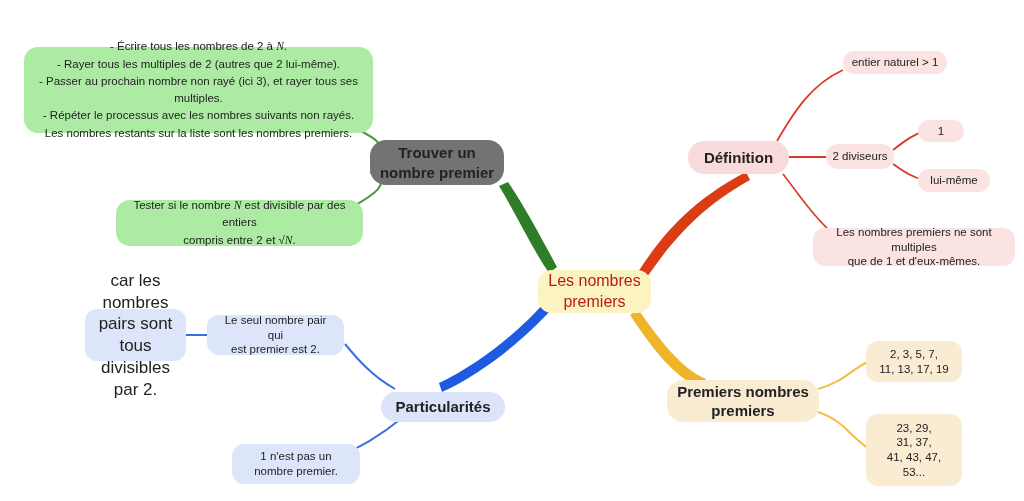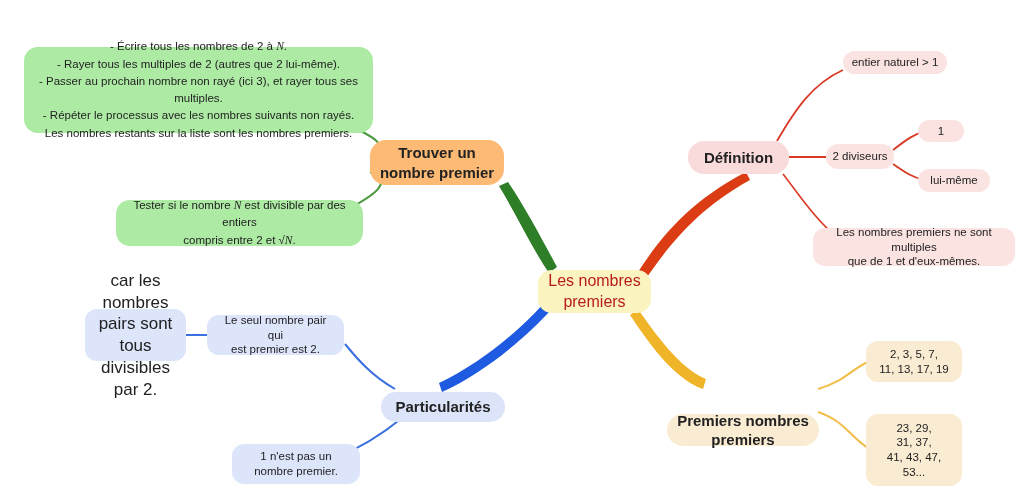--- a/index.html
+++ b/index.html
@@ -48,21 +48,21 @@
     z-index: 4;
   }
 
   
   .lvl1 {
     border-radius: 16px;
     font-size: 15px;
     font-weight: bold;
     z-index: 3;
   }
-  .lvl1.green  { background: #fdba74; }
+  .lvl1.green  { background: #737373; }
   .lvl1.red    { background: #FADBDB; }
   .lvl1.blue   { background: #DCE4FA; }
   .lvl1.orange { background: #FAEBD3; }
 
   
   .leaf {
     border-radius: 12px;
     font-size: 11.5px;
     z-index: 2;
   }
@@ -171,21 +171,21 @@
     <span>car les nombres
 pairs sont tous
 divisibles par 2.</span>
   </div>
 
   <div class="node leaf blue" style="left:232px; top:444px; width:128px; height:40px; padding:4px 6px;">
     <span>1 n'est pas un
 nombre premier.</span>
   </div>
 
-  <div class="node lvl1 orange" style="left:667px; top:380px; width:152px; height:32px;margin-top:34px;">
+  <div class="node lvl1 orange" style="left:667px; top:380px; width:152px; height:42px;">
     <span>Premiers nombres
 premiers</span>
   </div>
 
   <div class="node leaf orange" style="left:866px; top:341px; width:96px; height:41px; padding:4px 6px;">
     <span>2, 3, 5, 7,
 11, 13, 17, 19</span>
   </div>
 
   <div class="node leaf orange" style="left:866px; top:414px; width:96px; height:72px; padding:4px 0;">

